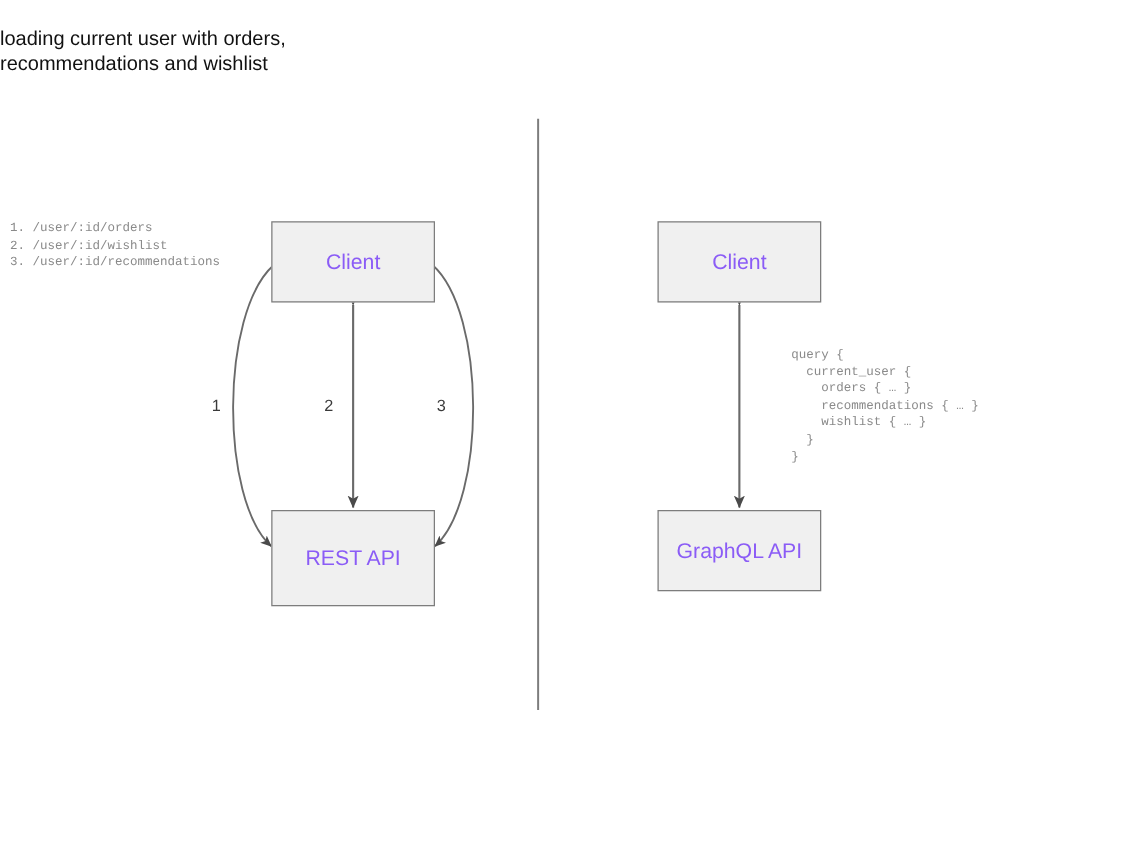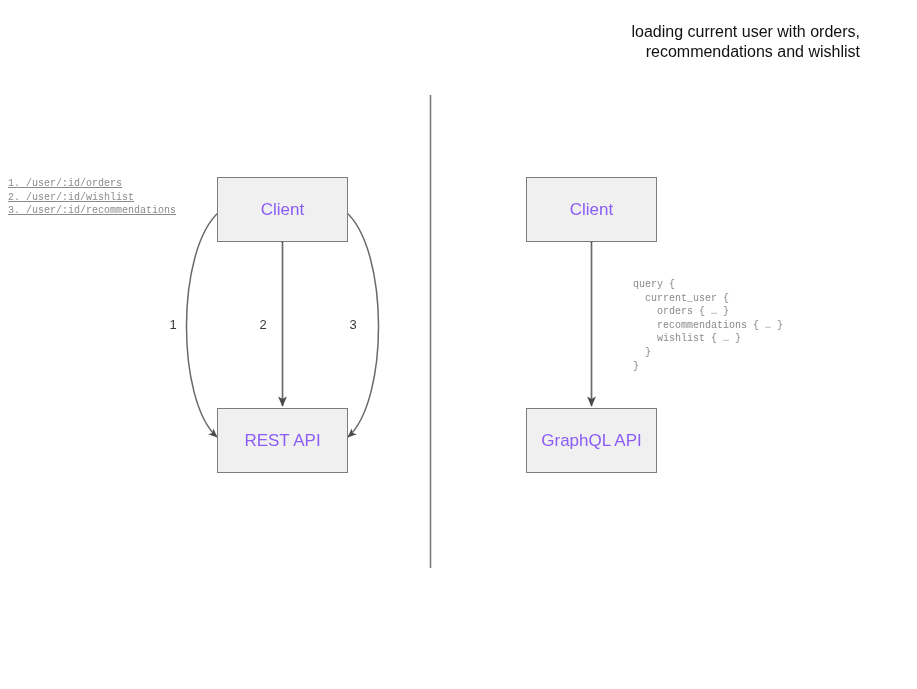--- a/index.html
+++ b/index.html
@@ -22,55 +22,55 @@
     width: 917px;
     height: 689px;
   }
 
   
   .diagram-title {
     position: absolute;
     left: 0;
     top: 22px;
     width: 860px;
-    text-align: right;
+    text-align: left;
     font-size: 16px;
     line-height: 20px;
     color: #111111;
     white-space: pre-line;
   }
 
   
   .node-box {
     position: absolute;
     box-sizing: border-box;
     background: #f0f0f0;
     border: 1.6px solid #7d7d7d;
     display: flex;
     align-items: center;
     justify-content: center;
     font-size: 17px;
     color: #8b5cf6;
     z-index: 3;
   }
   .node-rest-client   { left: 217px; top: 177px; width: 131px; height: 65px; }
-  .node-rest-api      { left: 217px; top: 408px; width: 131px; height: 65px; text-align: center; }
+  .node-rest-api      { left: 217px; top: 408px; width: 131px; height: 77px; text-align: center; }
   .node-gql-client    { left: 526px; top: 177px; width: 131px; height: 65px; }
   .node-gql-api       { left: 526px; top: 408px; width: 131px; height: 65px; justify-content: center; }
 
   
   .code-block {
     position: absolute;
     font-family: "Liberation Mono", "DejaVu Sans Mono", monospace;
     font-size: 10px;
     line-height: 13.6px;
     color: #8a8a8a;
     white-space: pre;
   }
-  .rest-endpoints { left: 8px;   top: 177px; text-decoration: underline; }
+  .rest-endpoints { left: 8px;   top: 177px; }
   .gql-query      { left: 633px; top: 278px; }
 
   
   .edge-label {
     position: absolute;
     font-size: 13px;
     color: #3a3a3a;
     text-align: center;
     width: 20px;
     z-index: 4;

